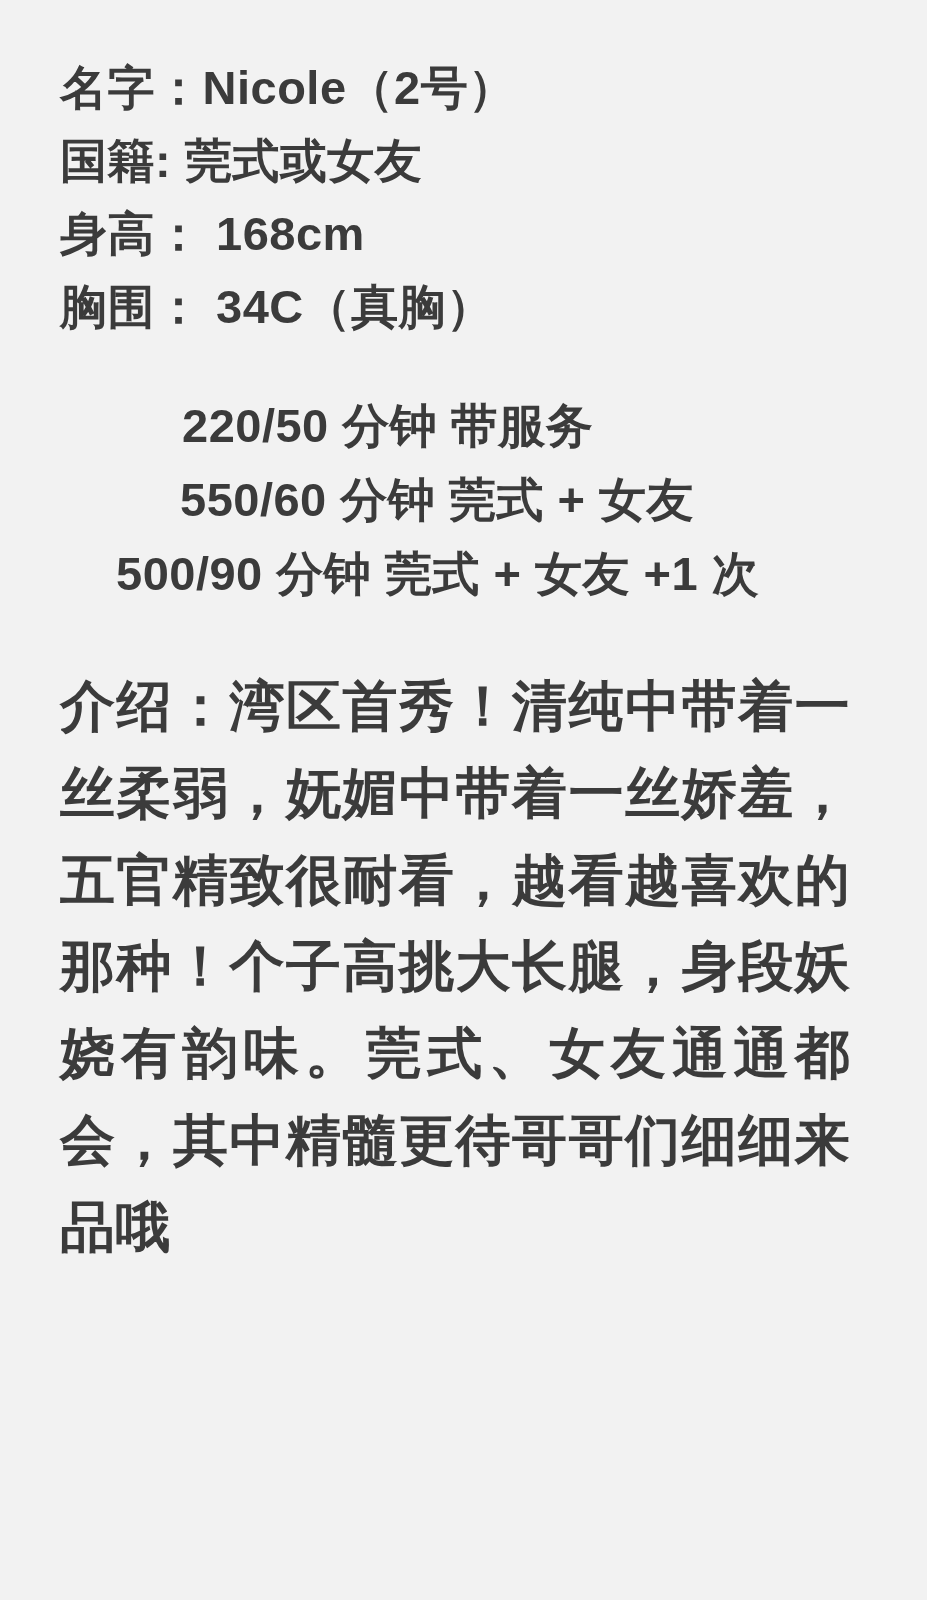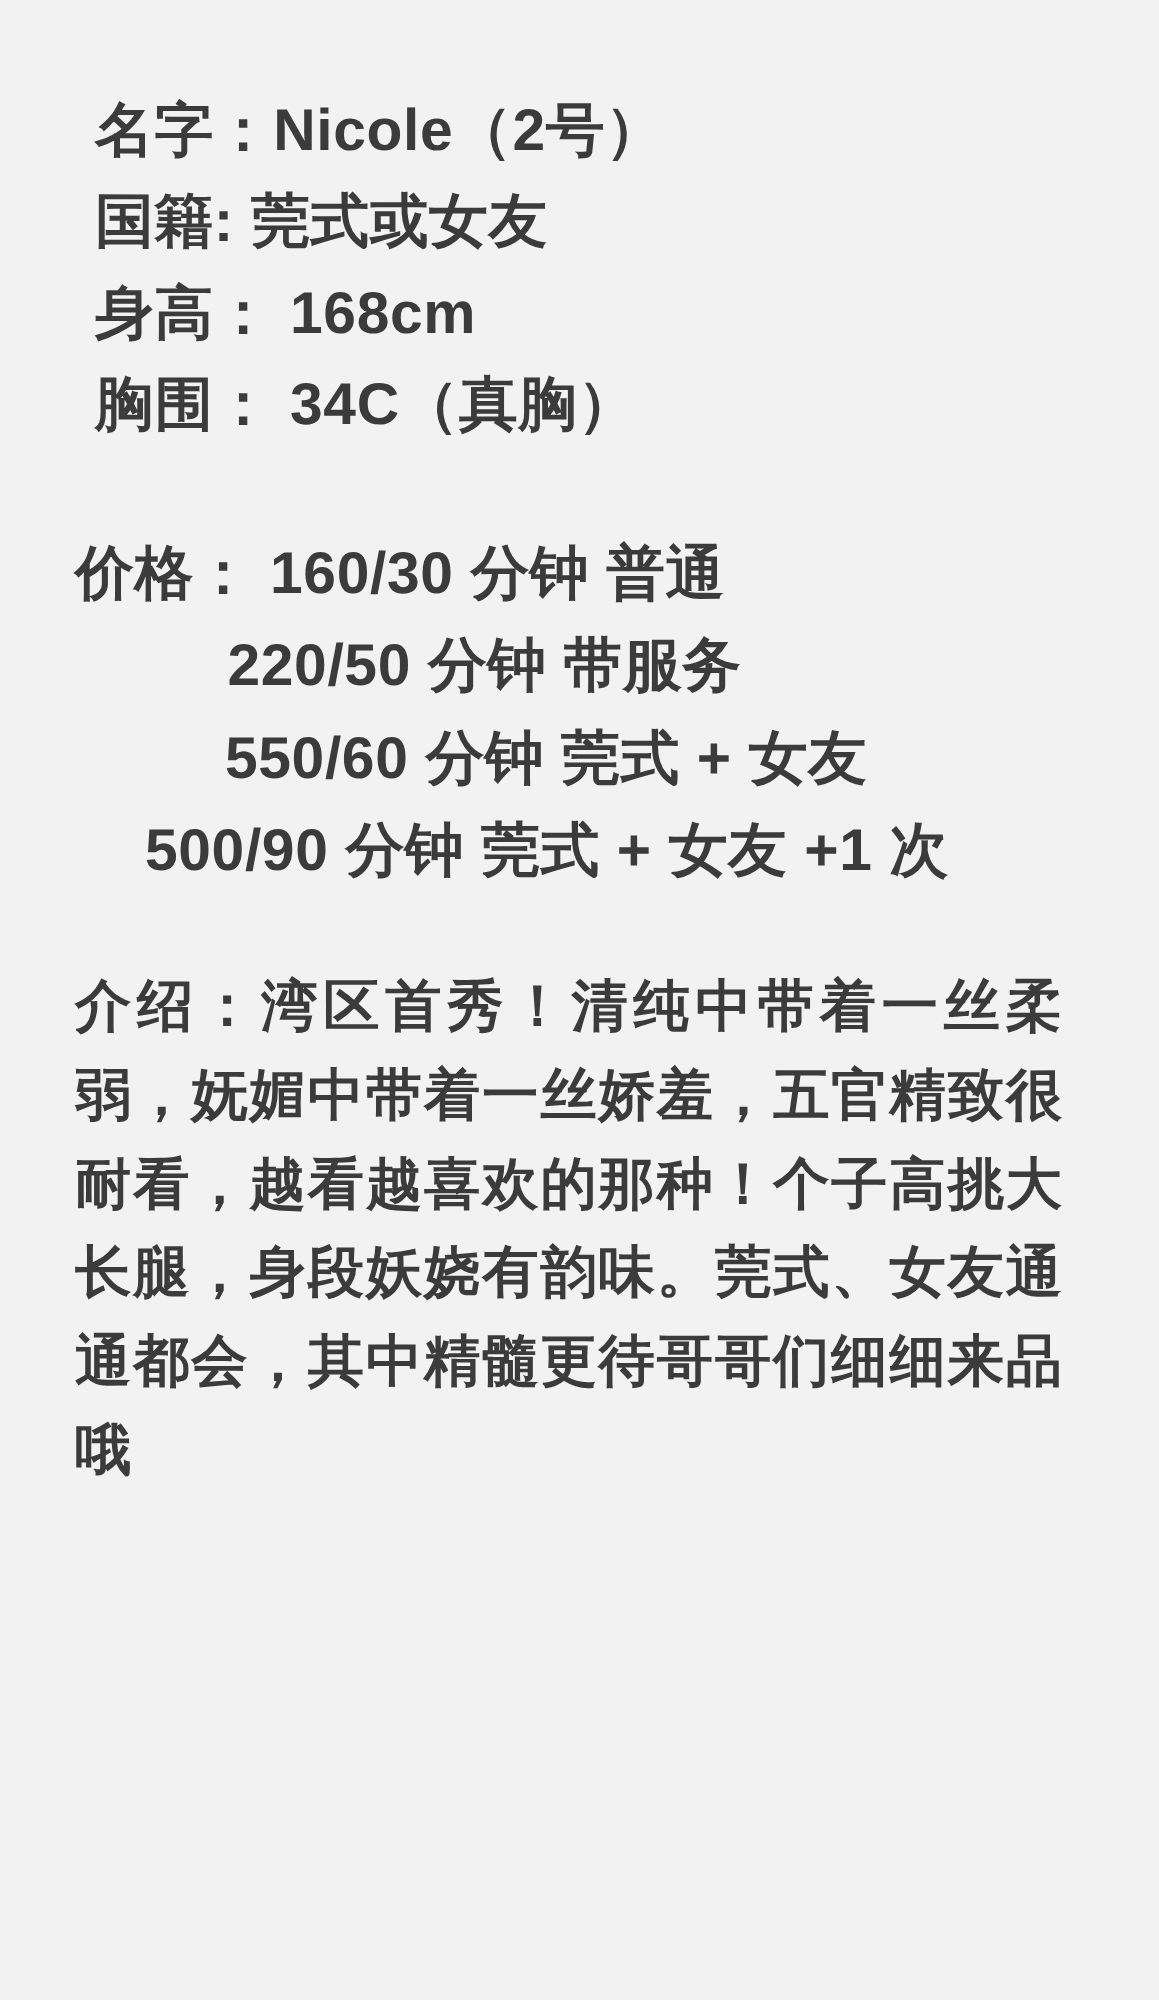--- a/index.html
+++ b/index.html
@@ -15,21 +15,21 @@
     overflow: hidden;
   }
   .page {
     position: relative;
     width: 927px;
     height: 1600px;
     box-sizing: border-box;
     padding: 52px 60px 0 60px;
   }
   .profile-block {
-    margin: 16px;
+    margin: 0;
   }
   .profile-line {
     font-size: 47px;
     font-weight: 700;
     line-height: 1.55;
     letter-spacing: 0.5px;
     white-space: nowrap;
   }
   .spacer-sm {
     height: 46px;
@@ -45,21 +45,21 @@
     white-space: nowrap;
   }
   .price-line.indent-1 { padding-left: 122px; }
   .price-line.indent-2 { padding-left: 122px; }
   .price-line.indent-3 { padding-left: 120px; }
   .price-line.indent-4 { padding-left: 56px; }
   .spacer-md {
     height: 52px;
   }
   .intro-block {
-    font-size: 45px;
+    font-size: 55px;
     font-weight: 700;
     line-height: 1.58;
     letter-spacing: 0.3px;
     text-align: justify;
     text-justify: inter-ideograph;
     width: 790px;
   }
 </style>
 </head>
 <body>
@@ -69,21 +69,20 @@
   <div class="profile-block">
     <div class="profile-line">名字：Nicole（2号）</div>
     <div class="profile-line">国籍: 莞式或女友</div>
     <div class="profile-line">身高： 168cm</div>
     <div class="profile-line">胸围： 34C（真胸）</div>
   </div>
 
   <div class="spacer-sm"></div>
 
   <div class="price-block">
-    <div class="price-line">价格： 160/30 分钟 普通</div>
     <div class="price-line indent-1">220/50 分钟 带服务</div>
     <div class="price-line indent-3">550/60 分钟 莞式 + 女友</div>
     <div class="price-line indent-4">500/90 分钟 莞式 + 女友 +1 次</div>
   </div>
 
   <div class="spacer-md"></div>
 
   <div class="intro-block">介绍：湾区首秀！清纯中带着一丝柔弱，妩媚中带着一丝娇羞，五官精致很耐看，越看越喜欢的那种！个子高挑大长腿，身段妖娆有韵味。莞式、女友通通都会，其中精髓更待哥哥们细细来品哦</div>
 
 </div>

